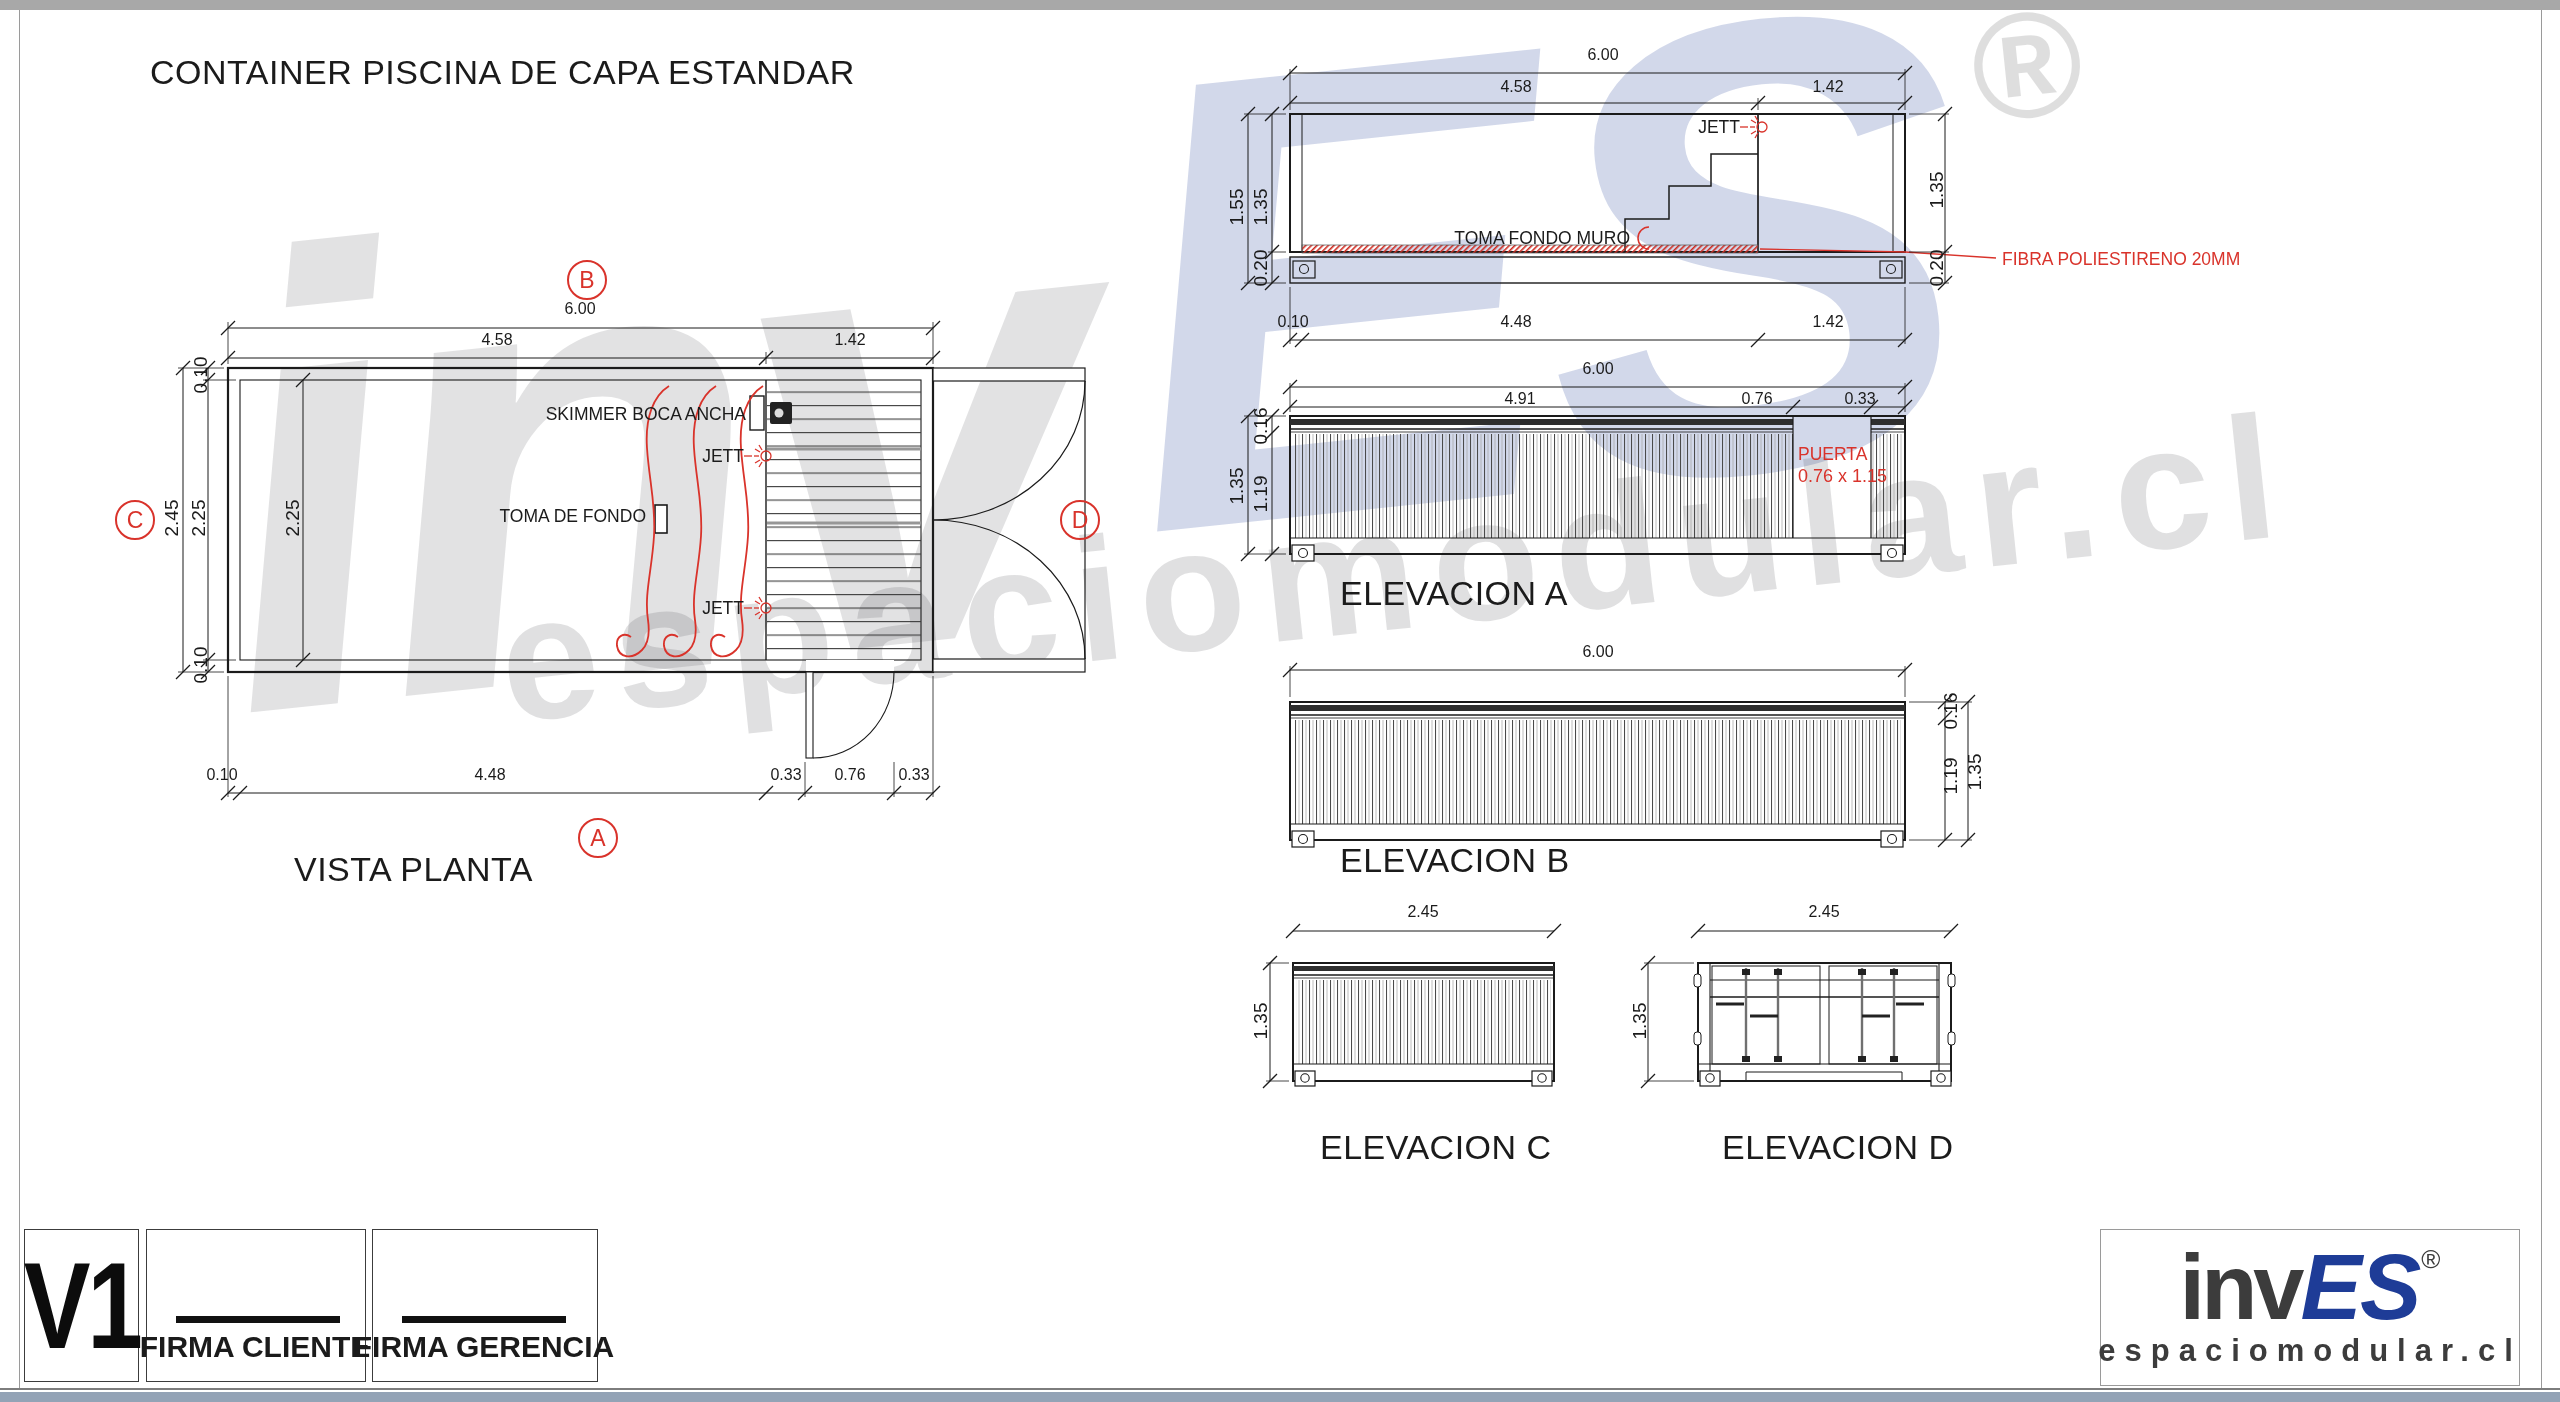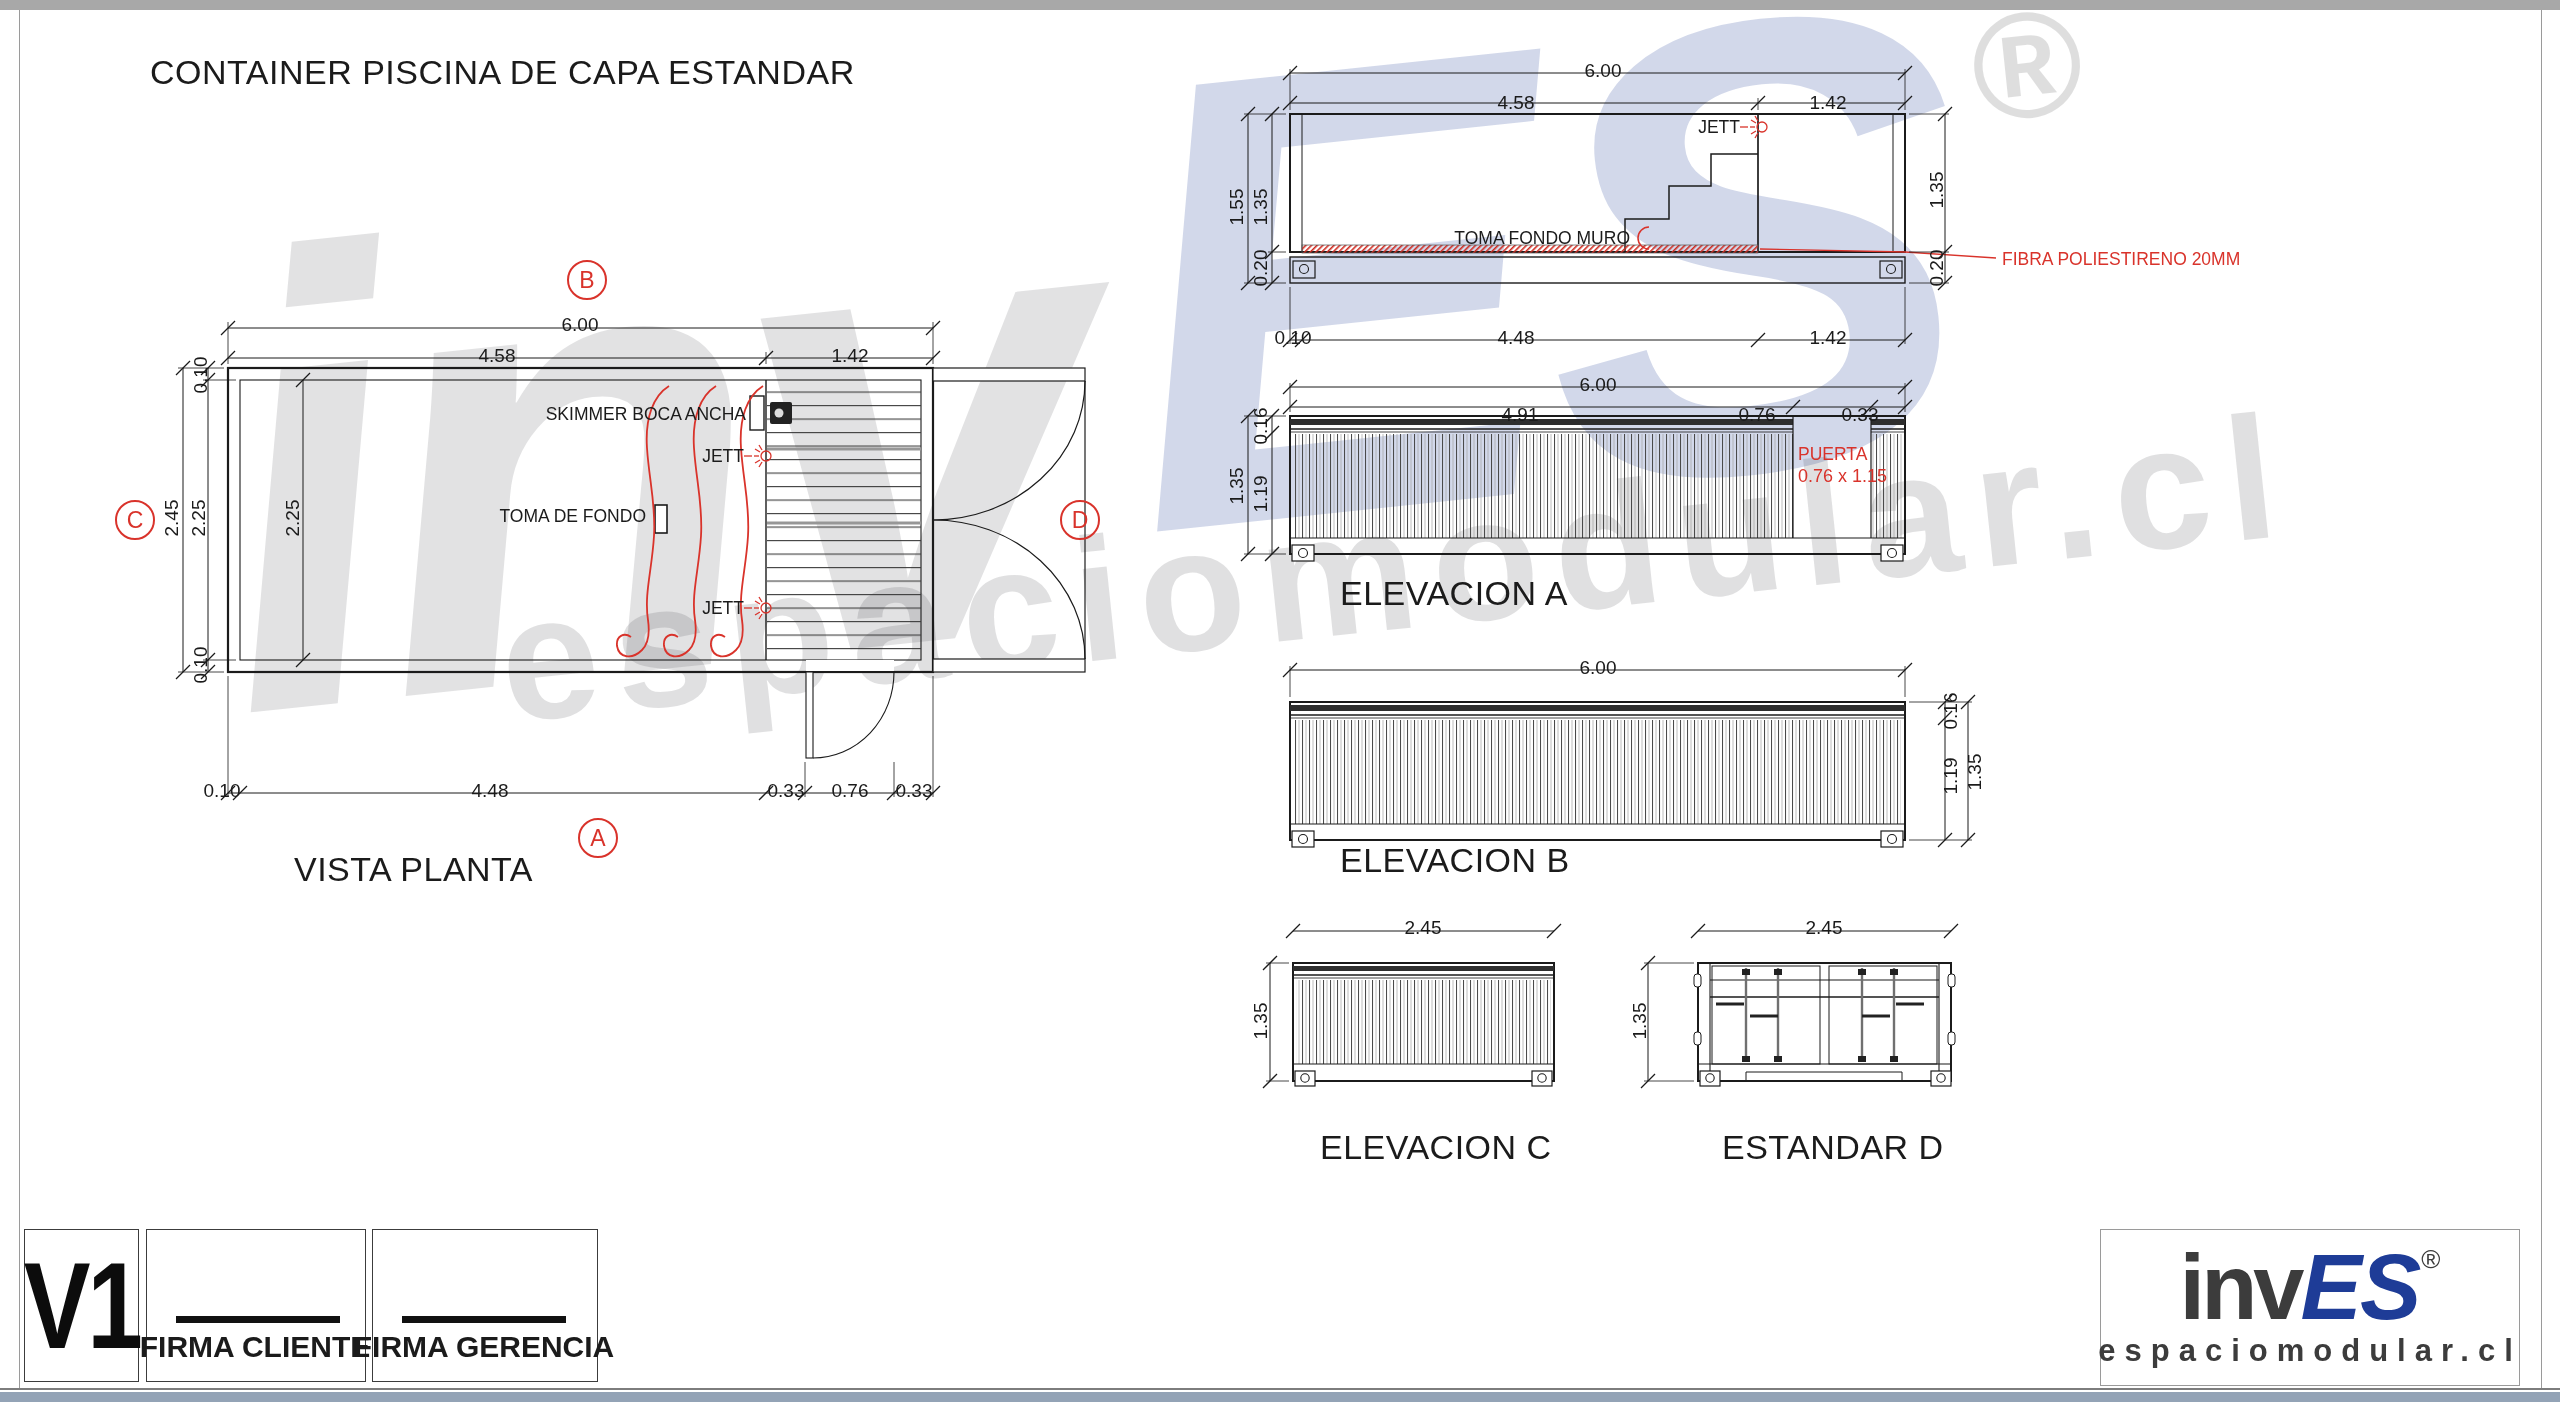--- a/index.html
+++ b/index.html
@@ -24,21 +24,21 @@
       font-family:"Liberation Sans",sans-serif;font-weight:bold;}
   .wm span{position:absolute;line-height:1;white-space:nowrap;}
   .wm-inv{left:65px;top:20px;font-size:640px;letter-spacing:-22px;font-style:italic;color:rgba(75,75,80,0.16);}
   .wm-es{left:985px;top:-65px;font-size:640px;letter-spacing:-8px;font-style:italic;color:rgba(32,62,150,0.20);}
   .wm-r{left:1855px;top:28px;font-size:150px;color:rgba(0,0,0,0.13);}
   .wm-dom{left:330px;top:450px;font-size:175px;font-weight:600;letter-spacing:16px;color:rgba(62,62,68,0.16);}
 
   .art{position:absolute;left:0;top:0;z-index:2;}
 
   .t{position:absolute;white-space:nowrap;z-index:3;}
-  .dim{font-size:19px;margin-top:14px;}
+  .dim{font-size:16px;}
   .c{transform:translateX(-50%);}
   .rot{transform:translate(-50%,-50%) rotate(-90deg);font-size:19px;}
   .lbl{font-size:17.5px;}
   .ral{text-align:right;}
   .big{font-size:34px;letter-spacing:0.5px;}
   .red{color:var(--red);}
   .ref{position:absolute;width:36px;height:36px;border:2.2px solid var(--red);border-radius:50%;
        display:flex;align-items:center;justify-content:center;font-size:23px;color:var(--red);z-index:3;background:transparent;}
 
   
@@ -439,21 +439,21 @@
 <div class="t rot" style="left:1951px;top:776px;">1.19</div>
 <div class="t rot" style="left:1975px;top:772px;">1.35</div>
 <div class="t big" style="left:1340px;top:841px;">ELEVACION B</div>
 
 <div class="t dim c" style="left:1423px;top:903px;">2.45</div>
 <div class="t rot" style="left:1261px;top:1021px;">1.35</div>
 <div class="t big" style="left:1320px;top:1128px;">ELEVACION C</div>
 
 <div class="t dim c" style="left:1824px;top:903px;">2.45</div>
 <div class="t rot" style="left:1640px;top:1021px;">1.35</div>
-<div class="t big" style="left:1722px;top:1128px;">ESTANDAR D</div>
+<div class="t big" style="left:1722px;top:1128px;">ELEVACION D</div>
 
 <div class="tb-box v1" style="left:24px;top:1229px;width:113px;height:151px;">
   <span>V1</span>
 </div>
 <div class="tb-box" style="left:146px;top:1229px;width:218px;height:151px;"></div>
 <div class="sig-bar" style="left:176px;top:1316px;width:164px;"></div>
 <div class="sig-lbl" style="left:255px;top:1330px;">FIRMA CLIENTE</div>
 <div class="tb-box" style="left:372px;top:1229px;width:224px;height:151px;"></div>
 <div class="sig-bar" style="left:402px;top:1316px;width:164px;"></div>
 <div class="sig-lbl" style="left:484px;top:1330px;">FIRMA GERENCIA</div>

